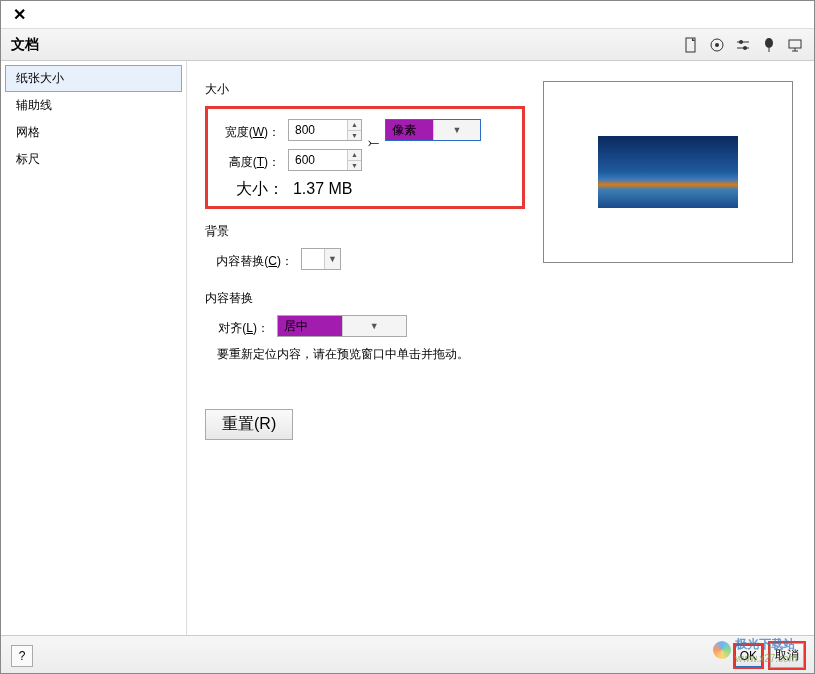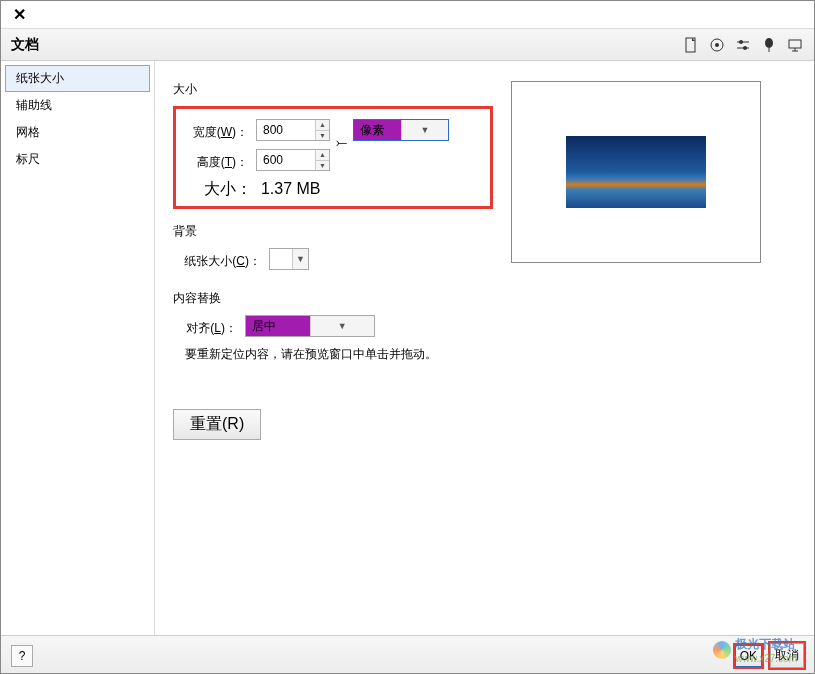--- a/index.html
+++ b/index.html
@@ -9,21 +9,21 @@
 .titlebar .title { flex: 1; }
 .titlebar .close { font-size: 16px; font-weight: bold; cursor: pointer; padding: 0 6px; }
 
 .toolbar { height: 32px; display: flex; align-items: center; padding: 0 10px; background: linear-gradient(#f6f6f6, #ececec); border-bottom: 1px solid #ccc; }
 .toolbar .section-title { font-weight: bold; font-size: 14px; flex: 1; }
 .toolbar .tool-icons { display: flex; gap: 8px; }
 .toolbar .tool-icons span { width: 18px; height: 18px; display: inline-flex; align-items: center; justify-content: center; font-size: 14px; color: #333; cursor: pointer; }
 
 .body { display: flex; height: calc(674px - 28px - 32px - 40px); }
 
-.sidebar { width: 154px; border-right: 1px solid #ddd; padding: 4px; }
+.sidebar { width: 186px; border-right: 1px solid #ddd; padding: 4px; }
 .sidebar .item { padding: 4px 10px; font-size: 12px; cursor: pointer; }
 .sidebar .item.selected { background: #e8f1fb; border: 1px solid #7da9dc; }
 .sidebar .item:not(.selected) { border: 1px solid transparent; }
 
 .content { flex: 1; padding: 20px 12px 10px 18px; display: flex; gap: 18px; }
 .left-panel { width: 320px; }
 .right-panel { width: 250px; }
 
 .group-label { font-size: 12px; margin-bottom: 8px; color: #000; }
 
@@ -166,21 +166,21 @@
               </div>
           </div>
         </div>
         <div class="row" style="margin-bottom:0;">
           <span class="size-text"><span>大小：</span>&nbsp;&nbsp;<span>1.37 MB</span></span>
         </div>
       </div>
 
       <div class="group-label">背景</div>
       <div class="row" style="margin-left:6px; margin-bottom:20px;">
-        <span class="lbl" style="width:90px;"><span>纸张大小(</span><span class="u">C</span><span>)：</span></span>
+        <span class="lbl" style="width:90px;"><span>内容替换(</span><span class="u">C</span><span>)：</span></span>
         <div class="color-swatch">
           <div class="sw"></div>
           <div class="arrow">▼</div>
         </div>
       </div>
 
       <div class="group-label">内容替换</div>
       <div class="row" style="margin-left:6px;">
         <span class="lbl" style="width:66px;"><span>对齐(</span><span class="u">L</span><span>)：</span></span>
         <div class="dropdown plain wide">

